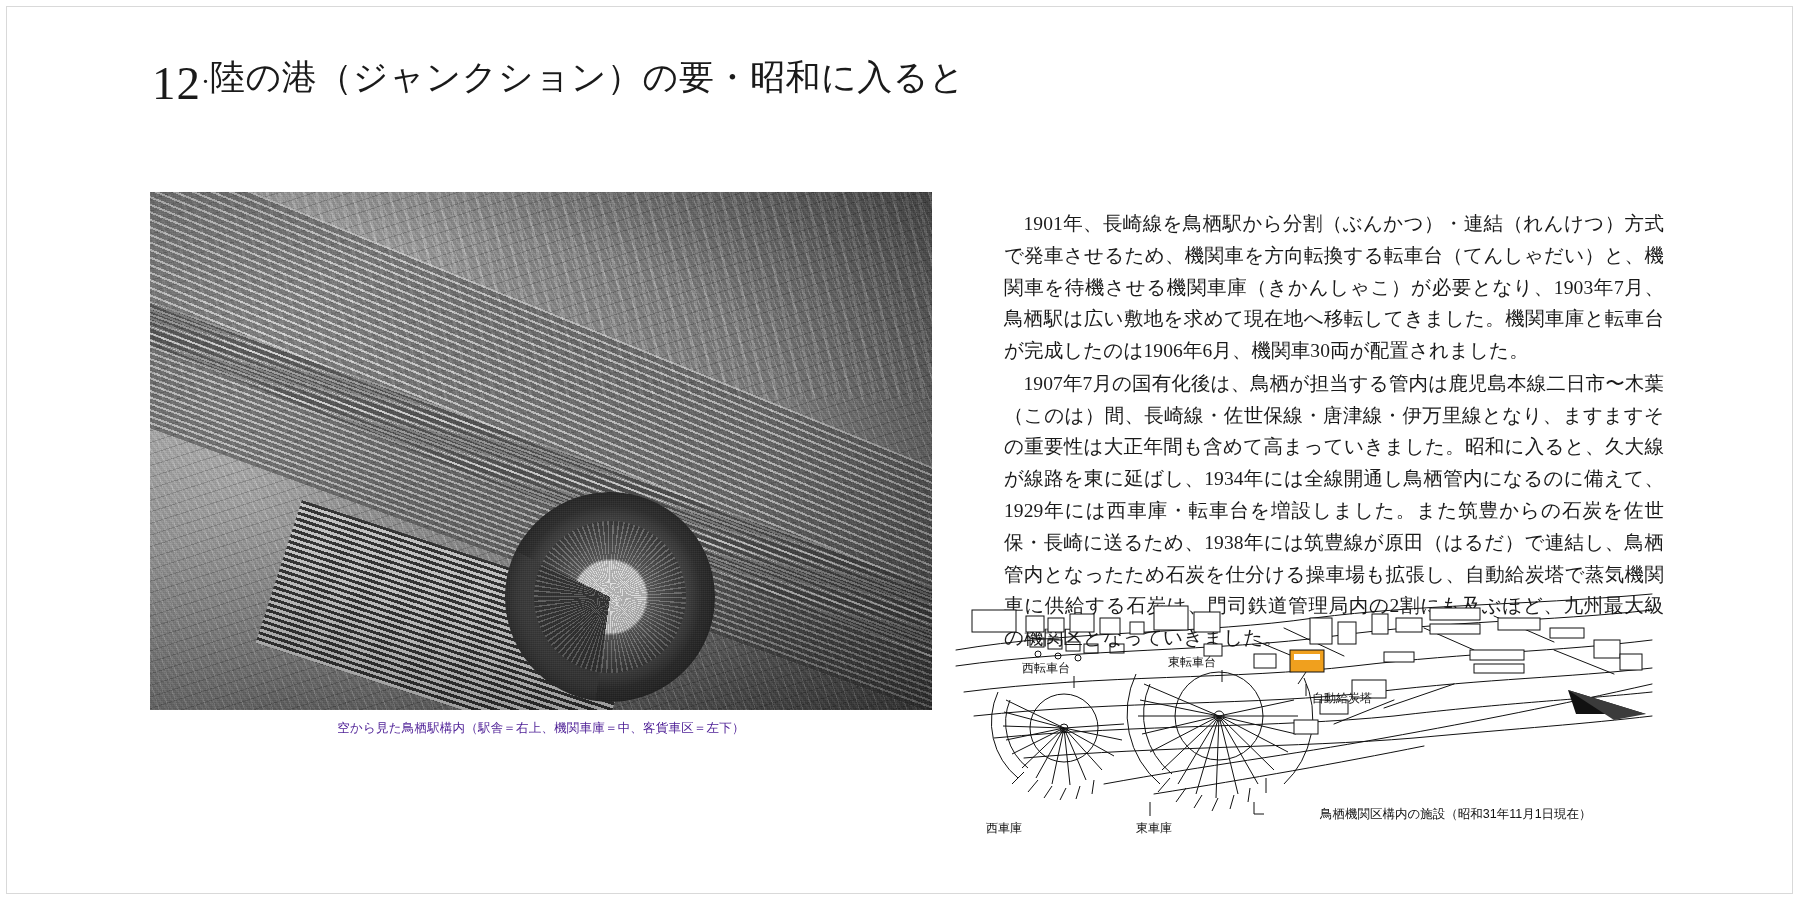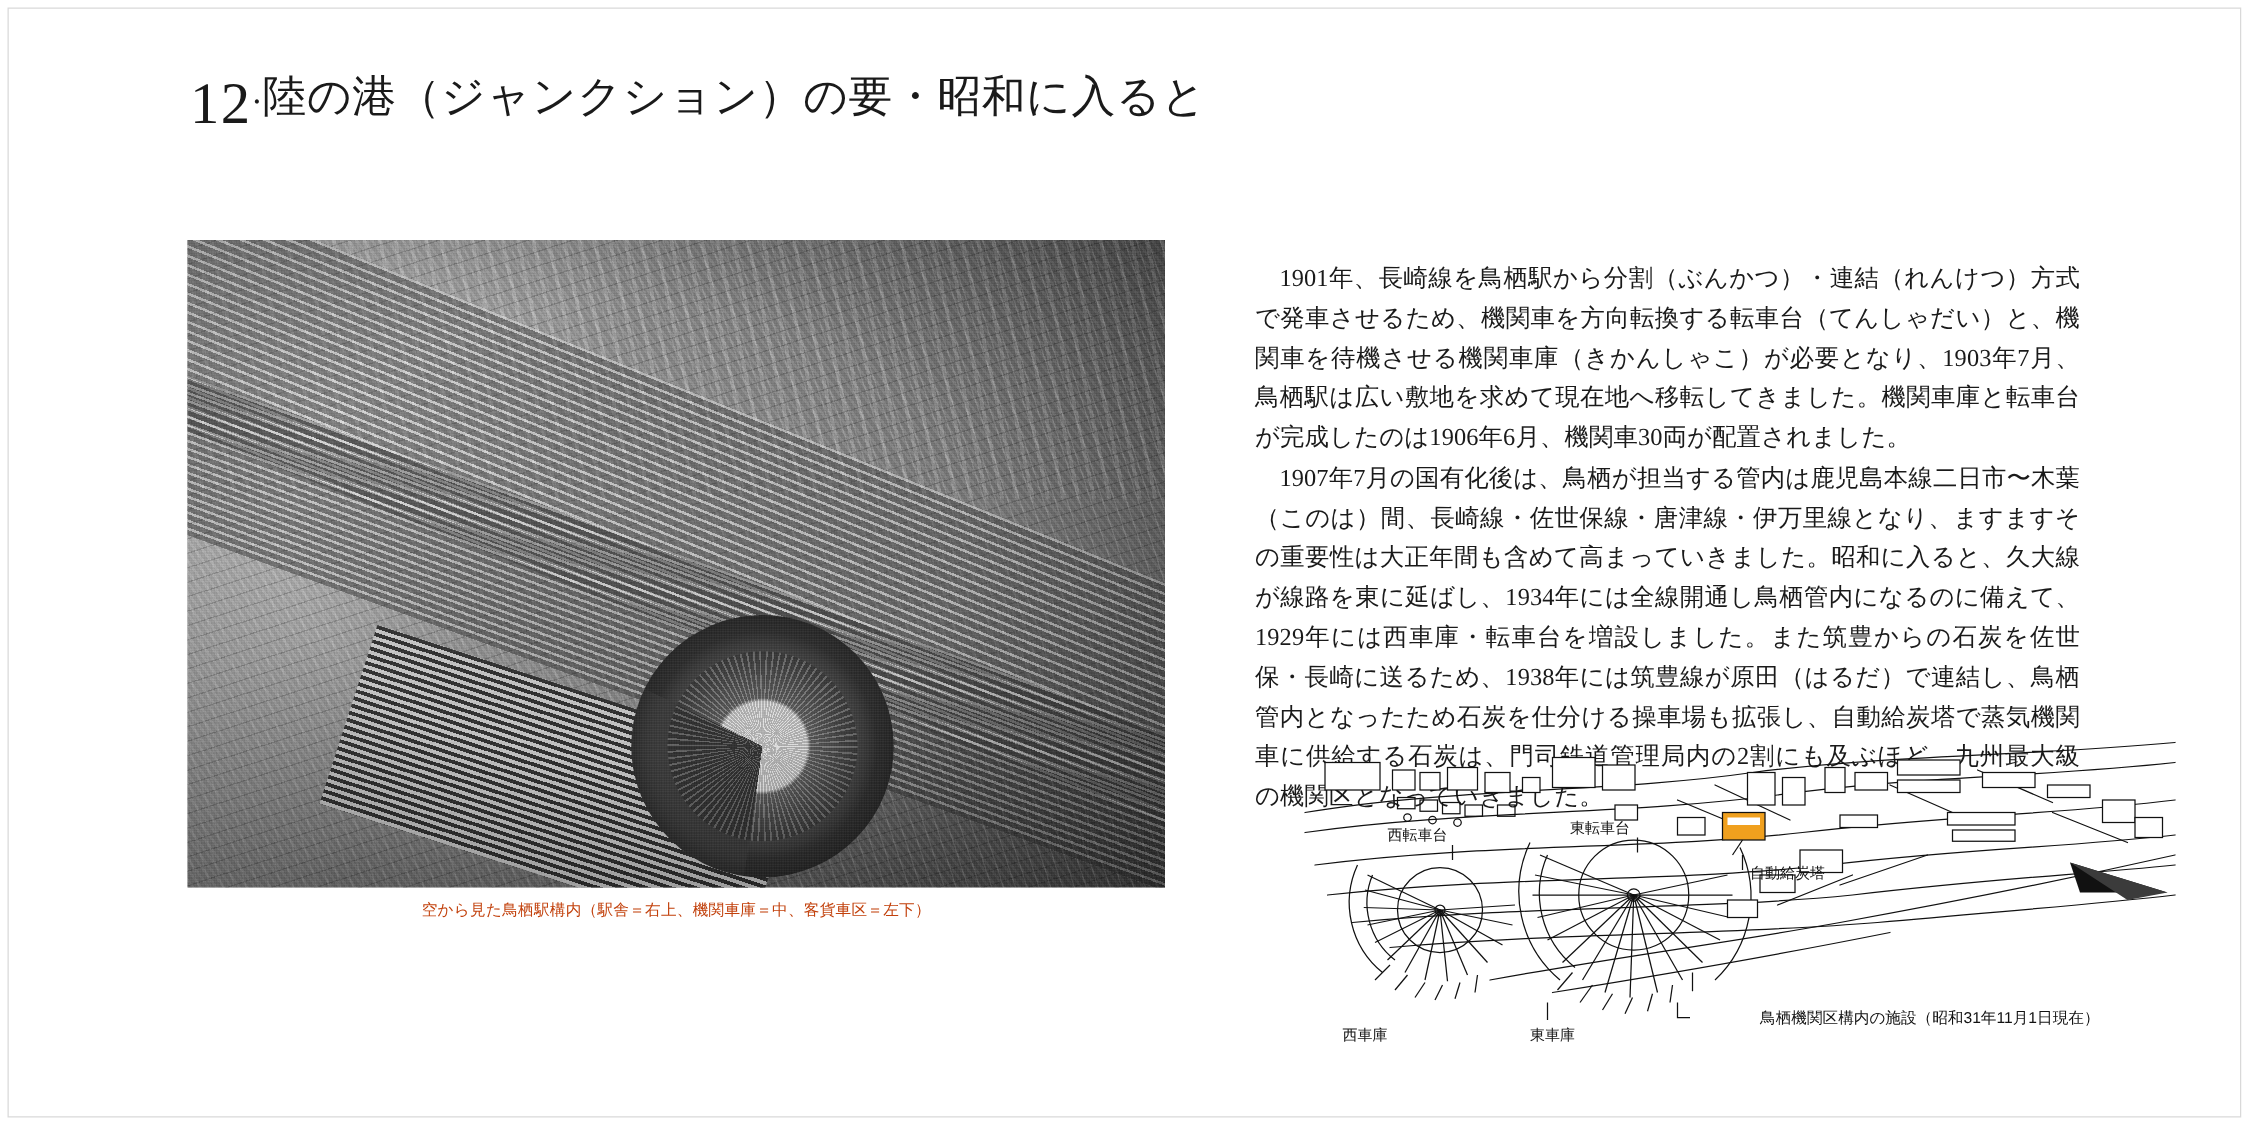--- a/index.html
+++ b/index.html
@@ -166,21 +166,21 @@
       repeating-linear-gradient(0deg, rgba(255,255,255,.05) 0 1px, rgba(0,0,0,.05) 1px 2px),
       repeating-linear-gradient(90deg, rgba(255,255,255,.04) 0 1px, rgba(0,0,0,.04) 1px 2px);
     opacity: .6;
   }
   #photo-caption {
     margin-top: 10px;
     text-align: center;
     font-family: "Liberation Sans", sans-serif;
     font-size: 12.5px;
     letter-spacing: .2px;
-    color: #c2410c;
+    color: #4c1d95;
   }
 
   
   #text-col {
     position: absolute;
     left: 1004px;
     top: 208px;
     width: 660px;
   }
   #text-col p {
@@ -189,21 +189,21 @@
     line-height: 1.63;
     text-align: justify;
     text-indent: 1em;
     letter-spacing: .1px;
   }
   #text-col p + p { margin-top: 1px; }
 
   
   #plan {
     position: absolute;
-    left: 1042px;
+    left: 954px;
     top: 588px;
     width: 700px;
     height: 250px;
     text-align: right;
   }
   #plan svg { display: block; }
   .plan-label {
     font-family: "Liberation Sans", sans-serif;
     font-size: 12px;
     fill: #111;

